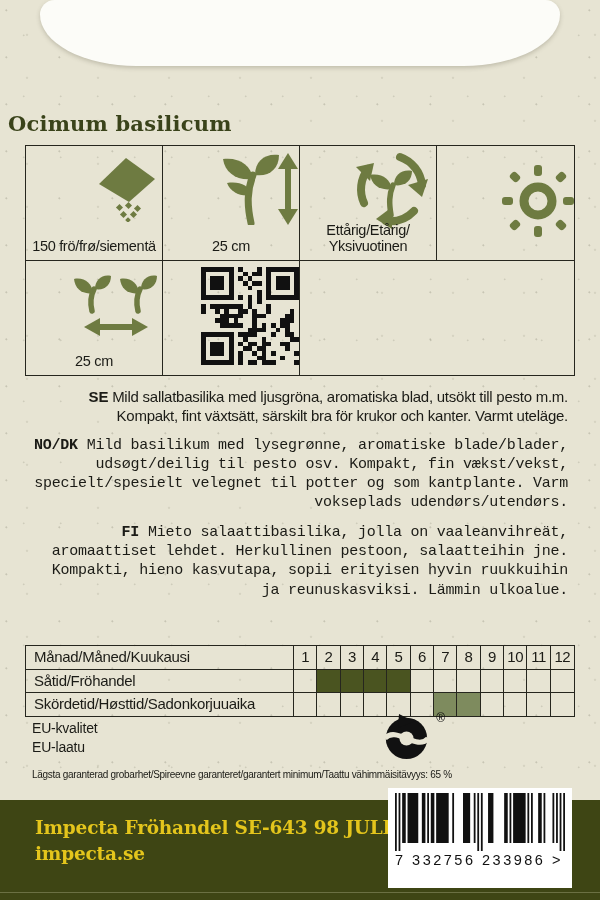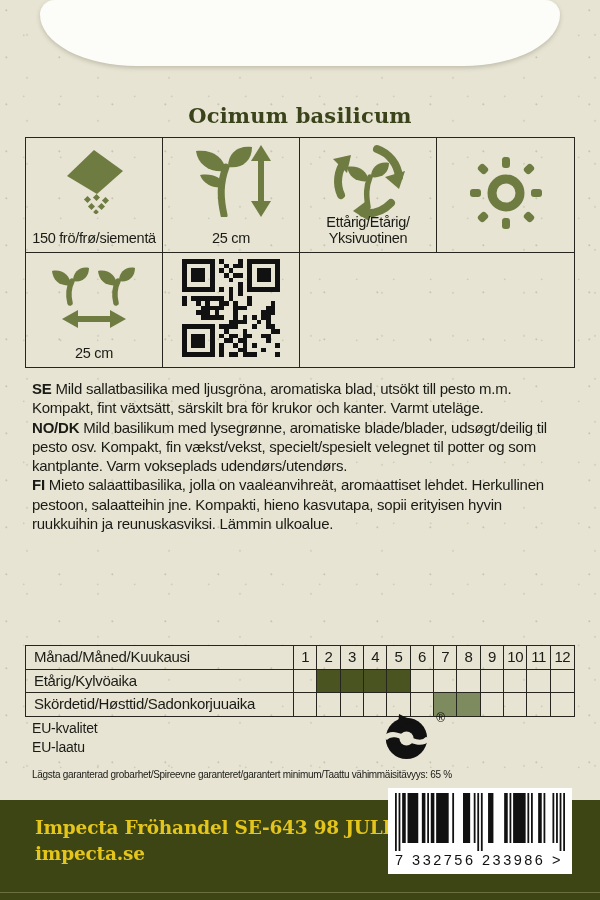--- a/index.html
+++ b/index.html
@@ -23,46 +23,46 @@
       radial-gradient(circle at 38% 81%, rgba(90,90,70,.12) .7px, transparent 1.6px);
     background-size:53px 47px, 37px 61px, 71px 43px;
   }
   .layer{position:relative;z-index:1;}
   .flap{
     position:absolute;top:0;left:40px;width:520px;height:66px;background:var(--flap);
     border-radius:18px 18px 120px 120px / 18px 18px 64px 64px;
     box-shadow:0 2px 4px rgba(80,75,55,.25);z-index:1;
   }
   .title{
-    position:relative;z-index:1;margin:0;padding-top:103px;text-align:center;
+    position:relative;z-index:1;margin:8px;padding-top:103px;text-align:left;
     font-family:"DejaVu Serif",serif;font-weight:bold;font-size:21px;
     color:var(--dark-green);letter-spacing:.2px;
   }
   
   .grid{
     position:relative;z-index:1;margin:9px 25px 0;
     display:grid;grid-template-columns:repeat(4,1fr);
     border:1.5px solid var(--line);
   }
   .cell{
-    height:114px;position:relative;display:flex;align-items:center;justify-content:center;
+    height:114px;position:relative;display:flex;align-items:center;justify-content:flex-end;
     border-right:1.5px solid var(--line);border-bottom:1.5px solid var(--line);
   }
   .cell:nth-child(4n){border-right:none;}
   .cell:nth-child(n+5){border-bottom:none;}
   .cell .icon{color:var(--icon-green);transform:translateY(-12px);}
   .cell.no-label .icon{transform:translateY(0);}
   .cell.qr-cell .icon{transform:translateY(0);color:#111;}
   .cell .label{
     position:absolute;left:2px;right:2px;bottom:6px;text-align:center;
     font-size:14.5px;line-height:15.5px;letter-spacing:-.3px;white-space:pre-line;
   }
   
-  .desc{margin:11px 32px 0;font-size:15px;line-height:19.3px;letter-spacing:-.25px;}
-  .desc + .desc{margin-top:0;}
+  .desc{margin:11px 32px 0;font-size:15px;line-height:19.3px;letter-spacing:-.25px;text-align:right;}
+  .desc + .desc{margin-top:10px;font-family:Liberation Mono, monospace;}
   .desc b{letter-spacing:-.2px;}
   
   .cal{position:absolute;left:25px;right:25px;top:645px;border:1.5px solid var(--line);z-index:1;}
   .cal-row{display:flex;height:22.5px;border-bottom:1.5px solid var(--line);}
   .cal-row:last-child{border-bottom:none;}
   .cal-label{
     width:268px;flex:0 0 268px;border-right:1.5px solid var(--line);
     font-size:15px;letter-spacing:-.3px;padding:2px 0 0 8px;box-sizing:border-box;
     white-space:nowrap;overflow:hidden;
   }
@@ -78,21 +78,21 @@
   .green-dot .rmark{position:absolute;right:-15px;top:-3px;font-size:12px;color:#111;}
   .guarantee{position:absolute;left:32px;top:769px;right:30px;font-size:10px;letter-spacing:-.3px;z-index:1;}
   
   .footer{position:absolute;left:0;right:0;bottom:0;height:100px;background:var(--bar-green);z-index:2;}
   .footer .fold{position:absolute;left:0;right:0;bottom:7px;border-top:1px solid rgba(225,225,190,.28);}
   .address{
     position:absolute;left:35px;top:15px;color:var(--yellow);
     font-family:"DejaVu Serif",serif;font-weight:bold;font-size:18.5px;line-height:26px;letter-spacing:-.2px;
   }
   .barcode{
-    position:absolute;right:28px;top:788px;width:184px;height:86px;background:#ffffff;
+    position:absolute;right:28px;top:788px;width:184px;height:100px;background:#ffffff;
     z-index:3;box-sizing:border-box;padding:5px 7px 2px;
   }
   .barcode svg{display:block;width:100%;height:58px;}
   .barcode .num{
     font-size:14.5px;letter-spacing:2.5px;color:#111;margin-top:1px;white-space:nowrap;
     font-family:"Liberation Sans",sans-serif;
   }
 </style>
 </head>
 <body>
@@ -425,21 +425,21 @@
           <div>6</div>
           <div>7</div>
           <div>8</div>
           <div>9</div>
           <div>10</div>
           <div>11</div>
           <div>12</div>
         </div>
     </div>
     <div class="cal-row">
-      <div class="cal-label">Etårig/Kylvöaika</div>
+      <div class="cal-label">Såtid/Fröhandel</div>
       <div class="cal-cells">
           <div></div>
           <div style="background: rgb(74, 84, 32);"></div>
           <div style="background: rgb(74, 84, 32);"></div>
           <div style="background: rgb(74, 84, 32);"></div>
           <div style="background: rgb(74, 84, 32);"></div>
           <div></div>
           <div></div>
           <div></div>
           <div></div>

